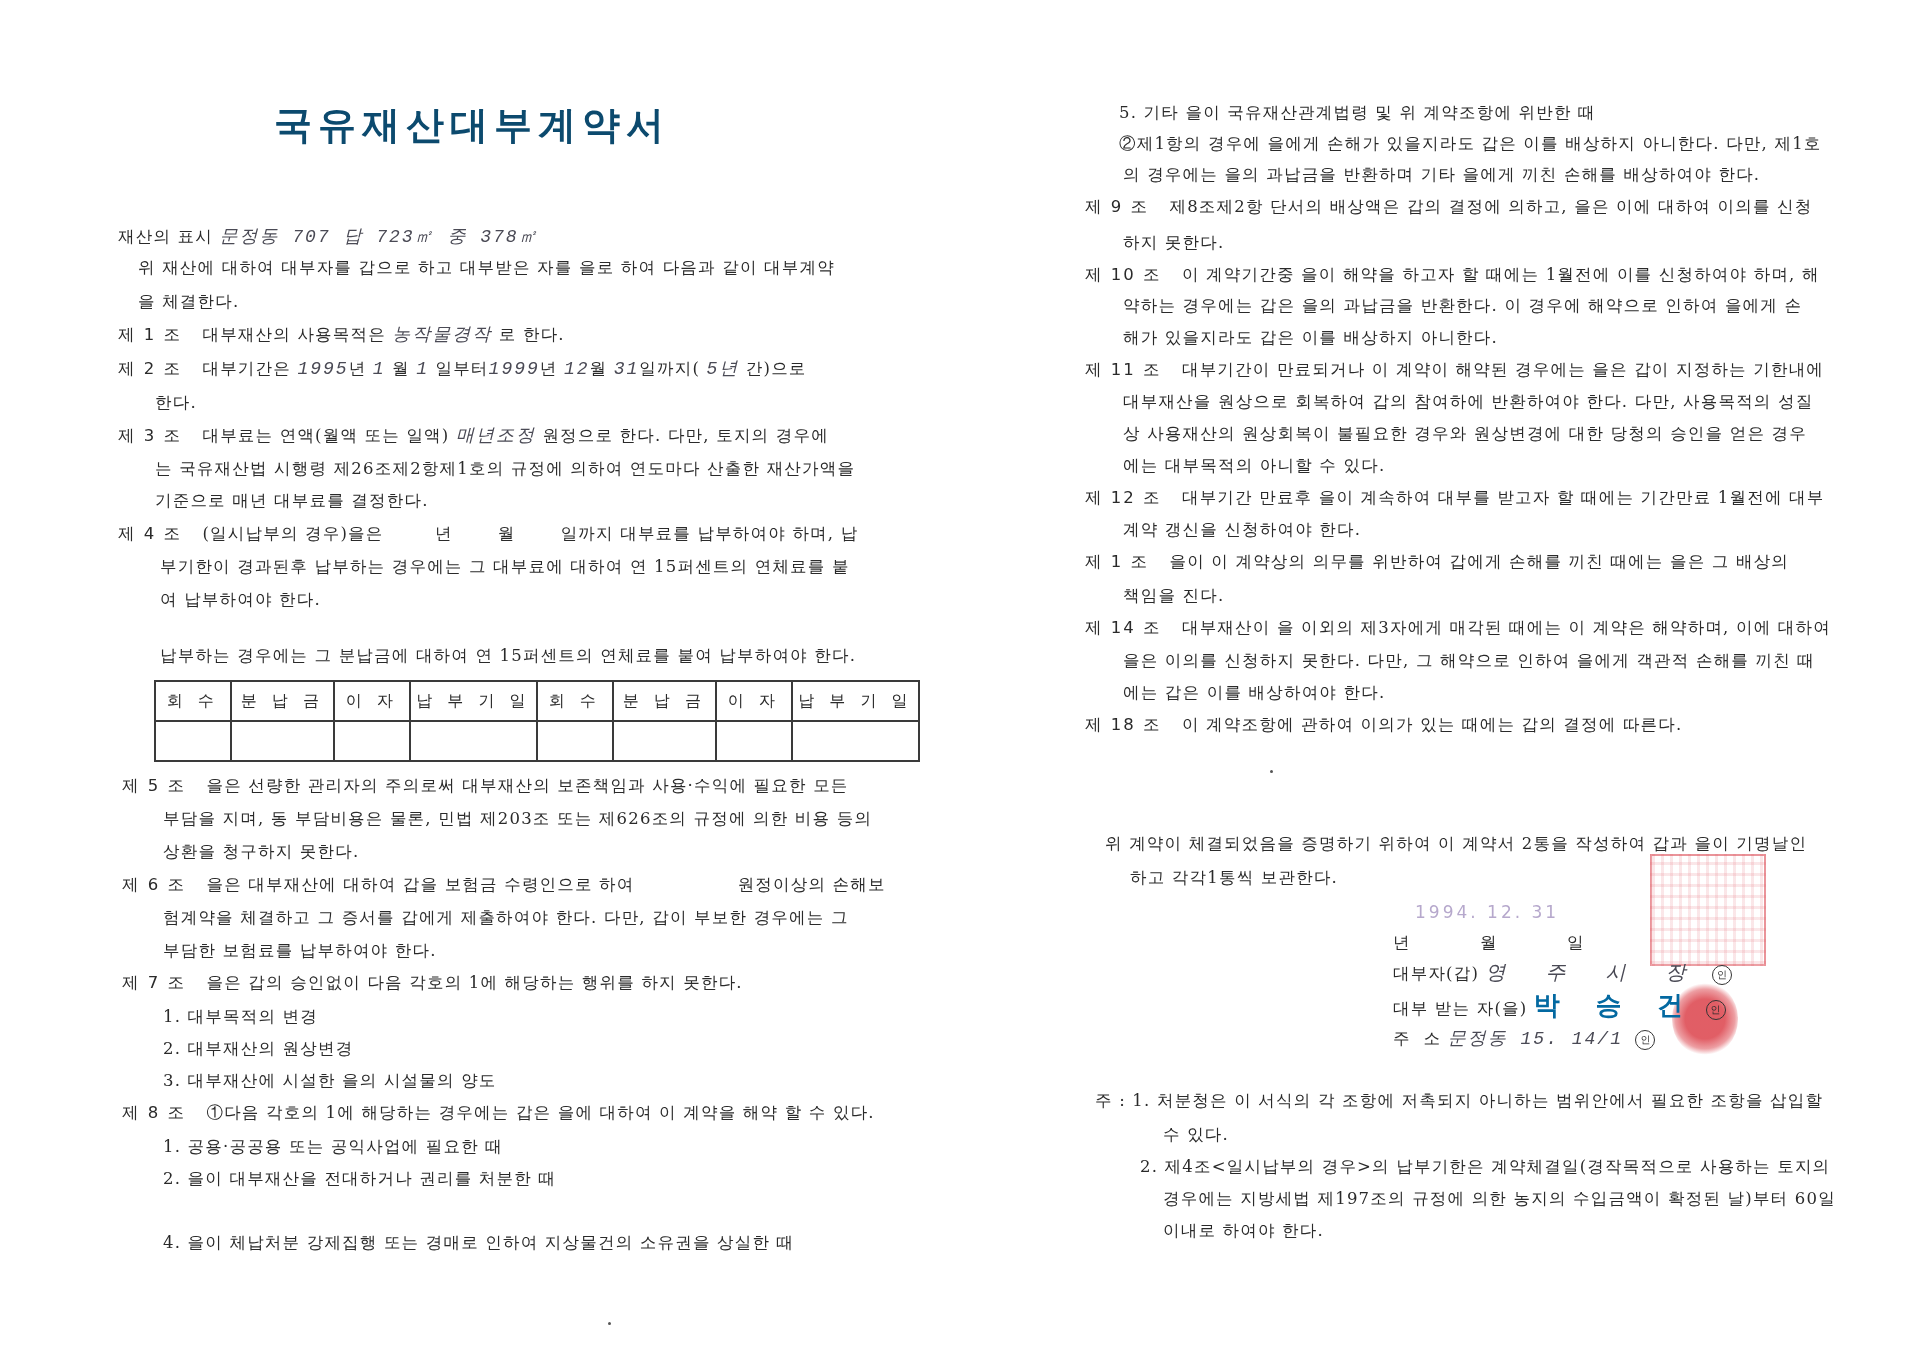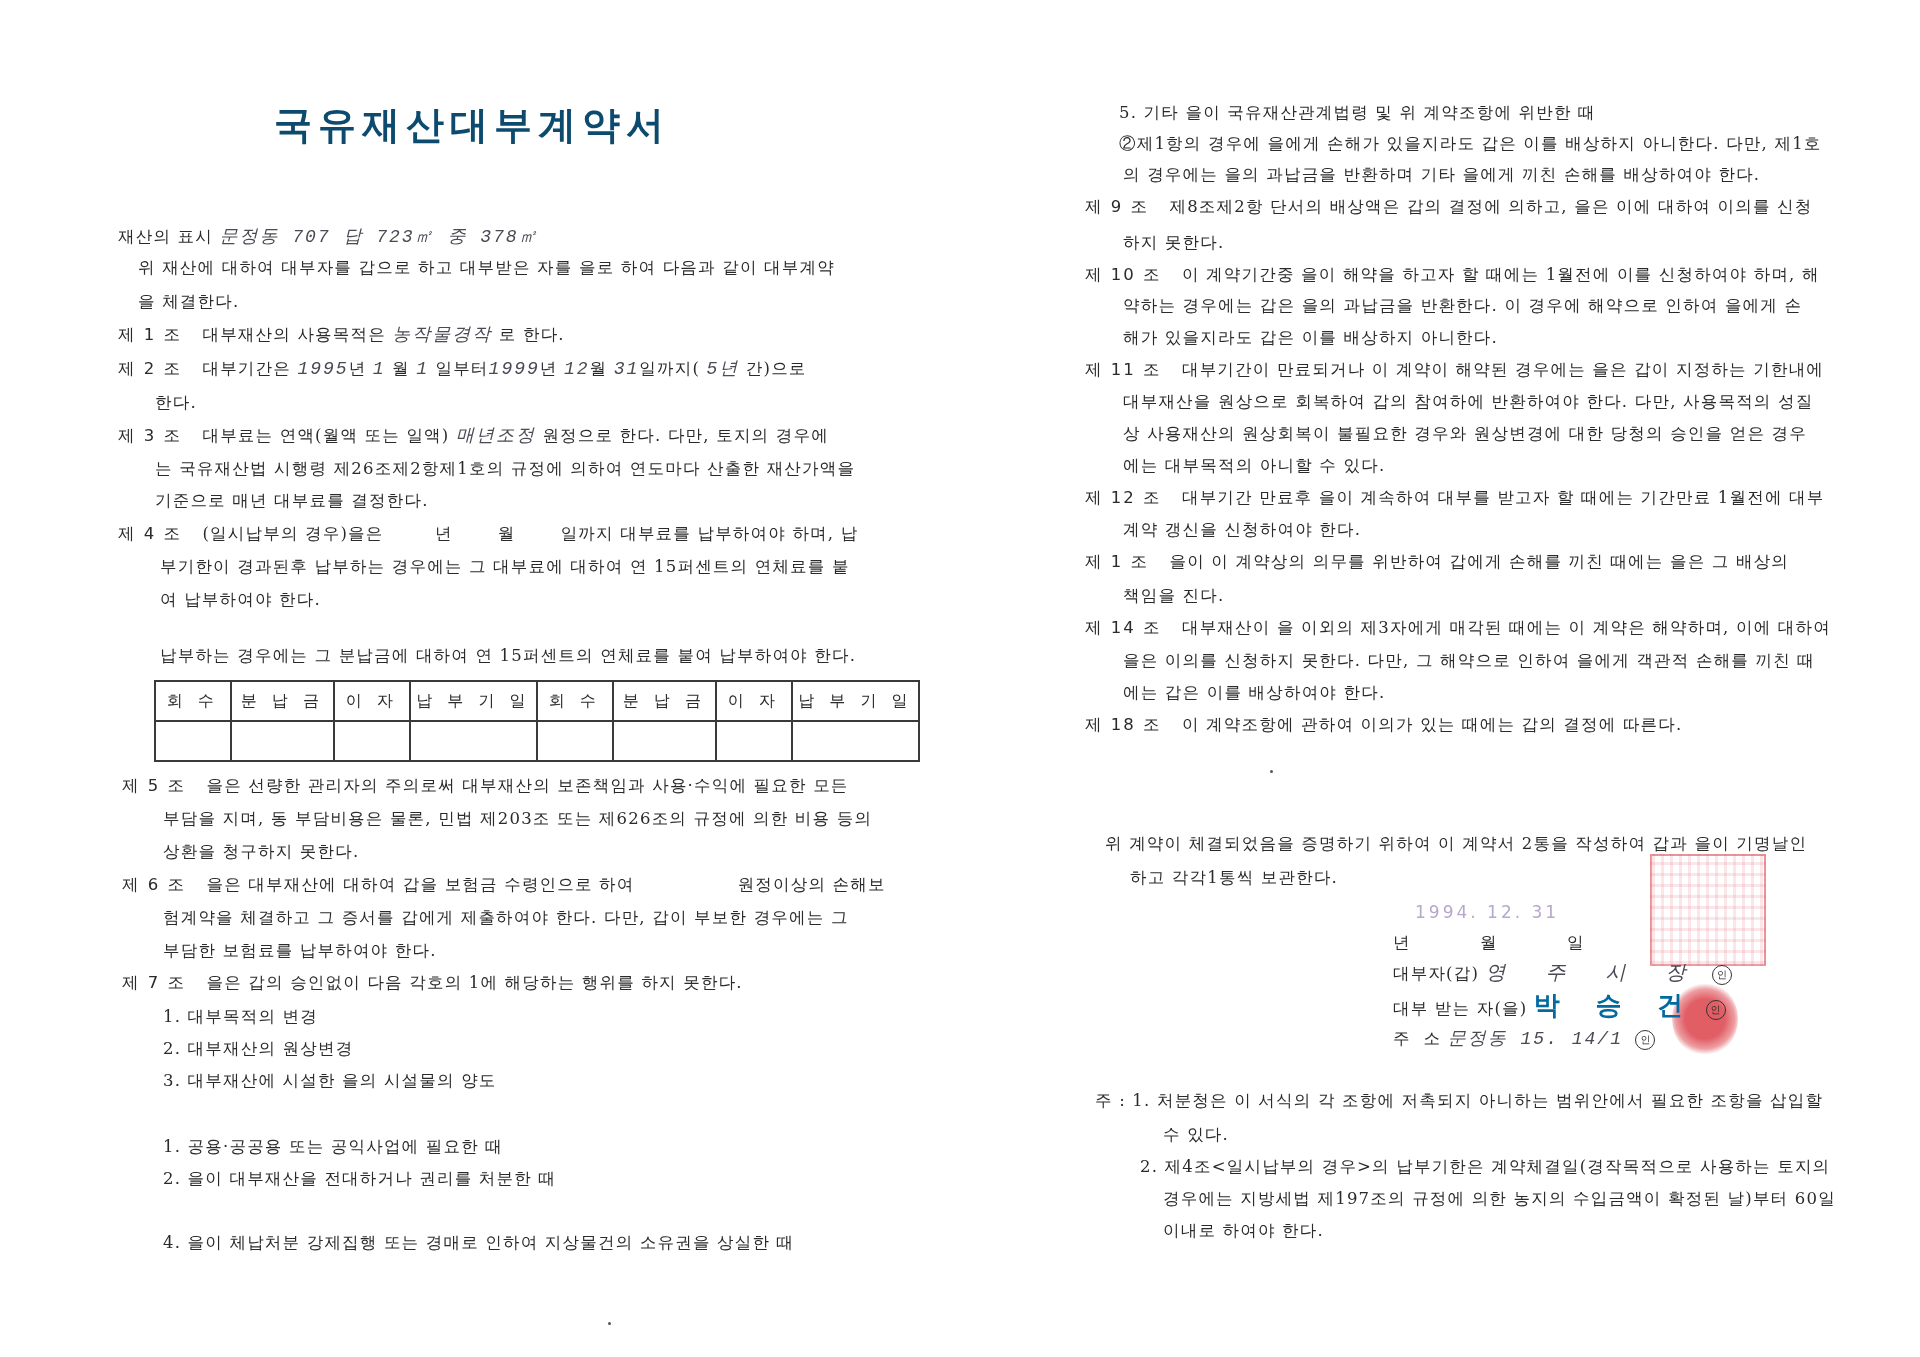--- a/index.html
+++ b/index.html
@@ -131,20 +131,24 @@
   <div class="line" style="left:163px; top:940px;">부담한 보험료를 납부하여야 한다.</div>
 
   <div class="line" style="left:122px; top:972px;">
     <span class="art-label">제 7 조</span>
     <span>을은 갑의 승인없이 다음 각호의 1에 해당하는 행위를 하지 못한다.</span>
   </div>
   <div class="line" style="left:163px; top:1006px;">1. 대부목적의 변경</div>
   <div class="line" style="left:163px; top:1038px;">2. 대부재산의 원상변경</div>
   <div class="line" style="left:163px; top:1070px;">3. 대부재산에 시설한 을의 시설물의 양도</div>
 
+  <div class="line" style="left:122px; top:1102px;">
+    <span class="art-label">제 8 조</span>
+    <span>①다음 각호의 1에 해당하는 경우에는 갑은 을에 대하여 이 계약을 해약 할 수 있다.</span>
+  </div>
   <div class="line" style="left:163px; top:1136px;">1. 공용·공공용 또는 공익사업에 필요한 때</div>
   <div class="line" style="left:163px; top:1168px;">2. 을이 대부재산을 전대하거나 권리를 처분한 때</div>
   <div class="line" style="left:163px; top:1232px;">4. 을이 체납처분 강제집행 또는 경매로 인하여 지상물건의 소유권을 상실한 때</div>
 
   <div class="dot" style="left:608px; top:1322px;"></div>
 </div>
 
 <div class="page right"></div>
 
 <div class="line" style="left:1119px; top:102px;">5. 기타 을이 국유재산관계법령 및 위 계약조항에 위반한 때</div>

